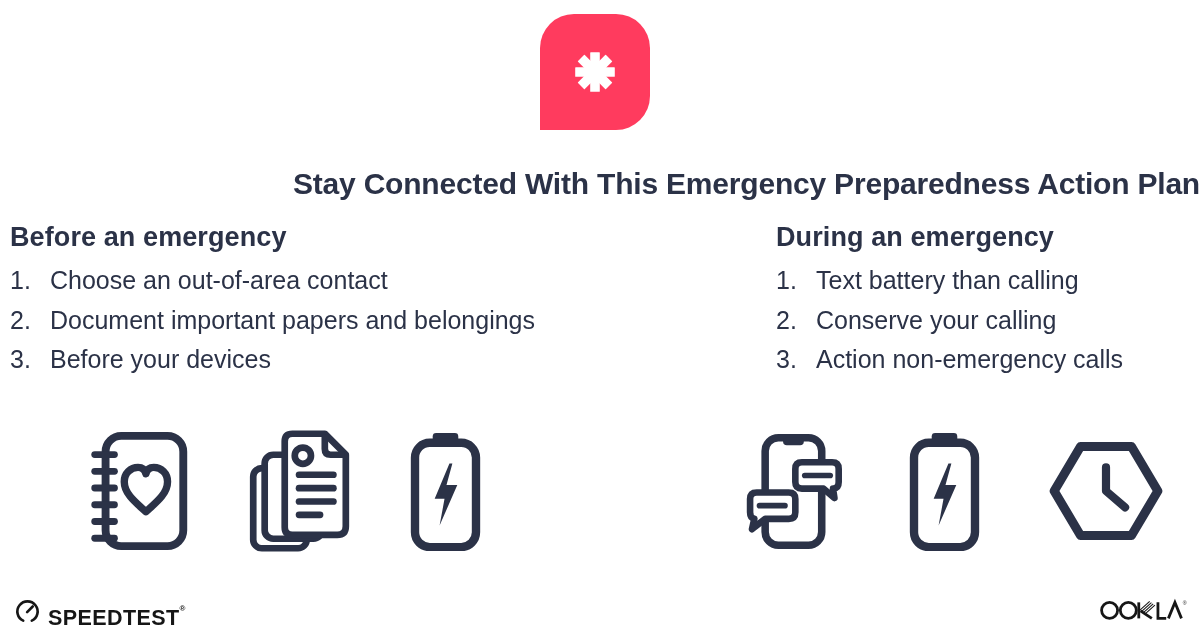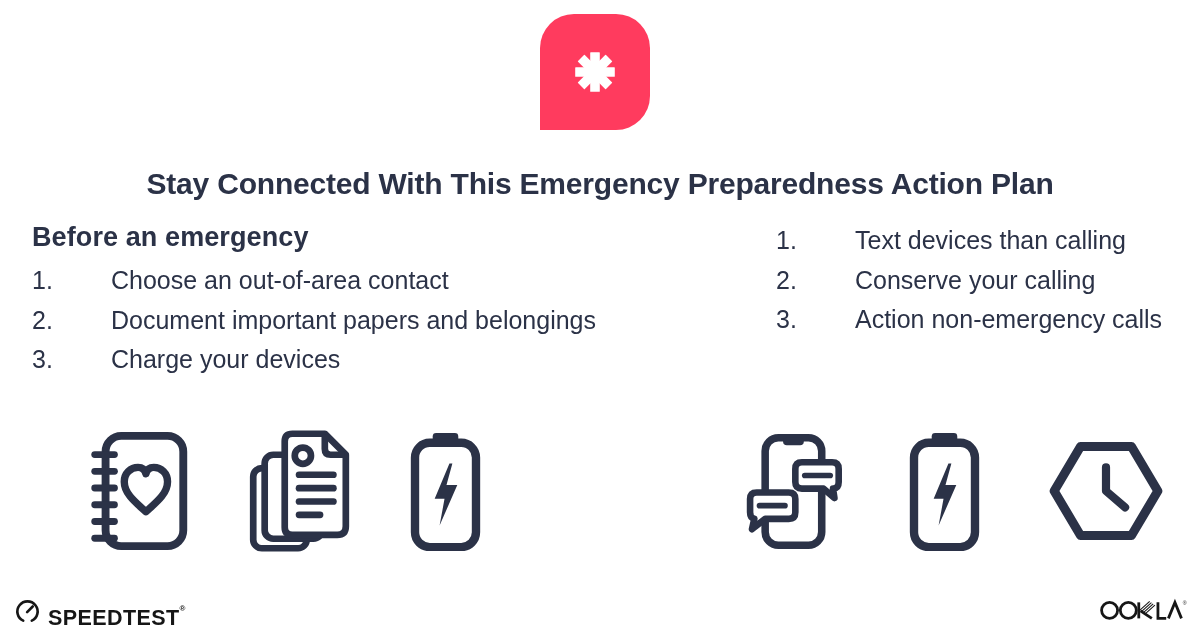--- a/index.html
+++ b/index.html
@@ -16,33 +16,33 @@
   }
   
   .badge{
     position:absolute;left:540px;top:14px;width:110px;height:116px;
     background:var(--accent);border-radius:34px 34px 34px 0;
     display:flex;align-items:center;justify-content:center;
   }
   .badge svg{display:block;}
   
   .title{
-    position:absolute;left:0;right:0;top:148px;text-align:center;
+    position:absolute;left:0;right:0;top:148px;text-align:right;
     font-size:30px;font-weight:bold;letter-spacing:-0.2px;line-height:32px;
   }
   
   .col{position:absolute;top:221px;}
-  .col-before{left:32px;width:710px;}
+  .col-before{left:10px;width:710px;}
   .col-during{left:776px;width:415px;}
   .col h2{
     margin:0 0 7px 0;font-size:27px;font-weight:bold;line-height:33px;letter-spacing:0.1px;
   }
   .row{display:flex;font-size:25px;line-height:39.5px;}
   .row .num{width:40px;flex:0 0 40px;}
-  .row .txt{flex:1;margin-left:39px;}
+  .row .txt{flex:1;}
   
   .icon-row{position:absolute;top:428px;height:126px;display:flex;align-items:center;}
   .icon-row-before{left:90px;gap:56px;}
   .icon-row-during{left:742px;gap:66px;}
   .icon{display:flex;align-items:center;justify-content:center;}
   .icon svg{display:block;}
   
   .footer-left{
     position:absolute;left:14px;top:595px;display:flex;align-items:center;gap:7px;
     color:var(--footer-ink);
@@ -77,28 +77,29 @@
     <div class="row">
       <span class="num">1.</span>
       <span class="txt">Choose an out-of-area contact</span>
     </div>
     <div class="row">
       <span class="num">2.</span>
       <span class="txt">Document important papers and belongings</span>
     </div>
     <div class="row">
       <span class="num">3.</span>
-      <span class="txt">Charge your devices</span>
+      <span class="txt">Before your devices</span>
     </div>
   </div>
 
   <div class="col col-during">
+    <h2>During an emergency</h2>
     <div class="row">
       <span class="num">1.</span>
-      <span class="txt">Text devices than calling</span>
+      <span class="txt">Text battery than calling</span>
     </div>
     <div class="row">
       <span class="num">2.</span>
       <span class="txt">Conserve your calling</span>
     </div>
     <div class="row">
       <span class="num">3.</span>
       <span class="txt">Action non-emergency calls</span>
     </div>
   </div>

